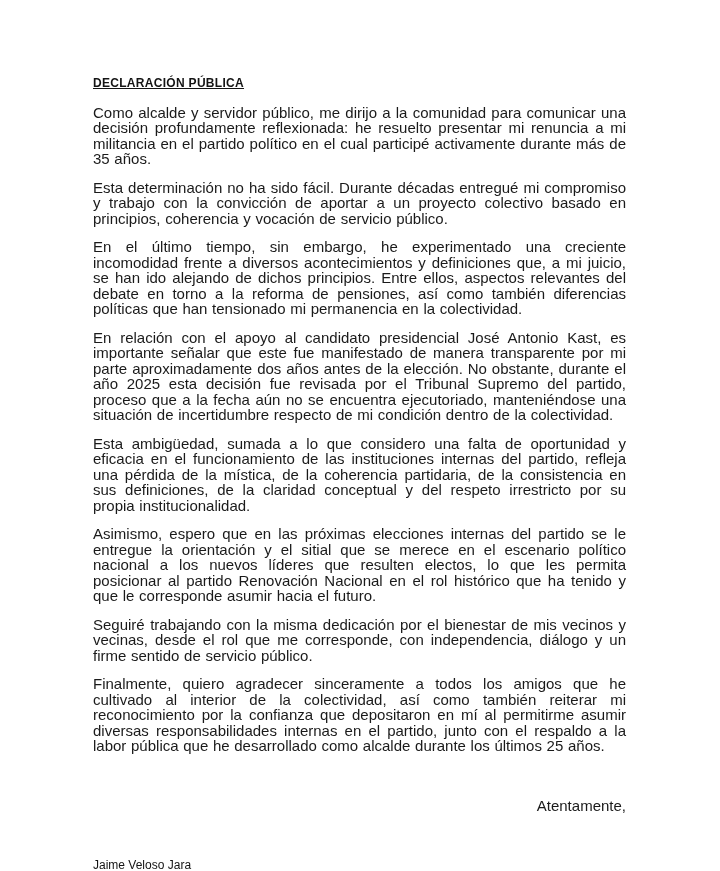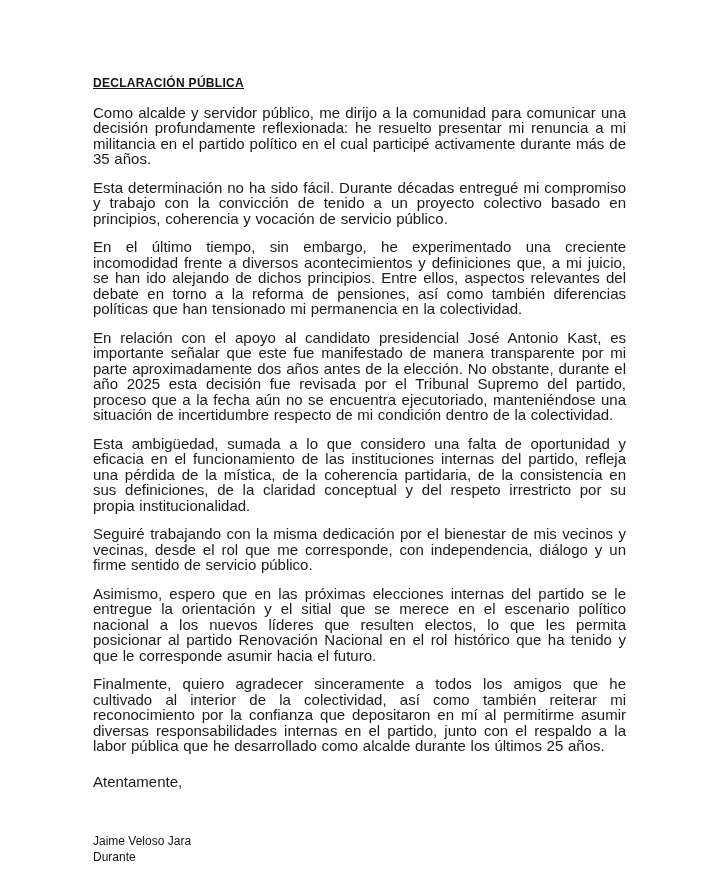--- a/index.html
+++ b/index.html
@@ -32,46 +32,46 @@
     color: #141414;
   }
   .para {
     font-size: 15px;
     line-height: 15.5px;
     text-align: justify;
     margin: 0 0 13px 0;
     word-spacing: 0.5px;
   }
   .closing {
-    margin-top: 20px;
-    text-align: left;
+    margin-top: 44px;
+    text-align: right;
   }
   .signature {
     margin-top: 45px;
   }
   .sig-name, .sig-role {
     font-size: 12px;
     line-height: 15.5px;
     font-weight: normal;
     color: #141414;
   }
 </style>
 </head>
 <body>
 
 <div class="page">
   <h1 class="doc-title">DECLARACIÓN PÚBLICA</h1>
 
   <p class="para">Como alcalde y servidor público, me dirijo a la comunidad para comunicar una decisión profundamente reflexionada: he resuelto presentar mi renuncia a mi militancia en el partido político en el cual participé activamente durante más de 35 años.</p>
-  <p class="para">Esta determinación no ha sido fácil. Durante décadas entregué mi compromiso y trabajo con la convicción de tenido a un proyecto colectivo basado en principios, coherencia y vocación de servicio público.</p>
+  <p class="para">Esta determinación no ha sido fácil. Durante décadas entregué mi compromiso y trabajo con la convicción de aportar a un proyecto colectivo basado en principios, coherencia y vocación de servicio público.</p>
   <p class="para">En el último tiempo, sin embargo, he experimentado una creciente incomodidad frente a diversos acontecimientos y definiciones que, a mi juicio, se han ido alejando de dichos principios. Entre ellos, aspectos relevantes del debate en torno a la reforma de pensiones, así como también diferencias políticas que han tensionado mi permanencia en la colectividad.</p>
   <p class="para">En relación con el apoyo al candidato presidencial José Antonio Kast, es importante señalar que este fue manifestado de manera transparente por mi parte aproximadamente dos años antes de la elección. No obstante, durante el año 2025 esta decisión fue revisada por el Tribunal Supremo del partido, proceso que a la fecha aún no se encuentra ejecutoriado, manteniéndose una situación de incertidumbre respecto de mi condición dentro de la colectividad.</p>
   <p class="para">Esta ambigüedad, sumada a lo que considero una falta de oportunidad y eficacia en el funcionamiento de las instituciones internas del partido, refleja una pérdida de la mística, de la coherencia partidaria, de la consistencia en sus definiciones, de la claridad conceptual y del respeto irrestricto por su propia institucionalidad.</p>
+  <p class="para">Asimismo, espero que en las próximas elecciones internas del partido se le entregue la orientación y el sitial que se merece en el escenario político nacional a los nuevos líderes que resulten electos, lo que les permita posicionar al partido Renovación Nacional en el rol histórico que ha tenido y que le corresponde asumir hacia el futuro.</p>
   <p class="para">Seguiré trabajando con la misma dedicación por el bienestar de mis vecinos y vecinas, desde el rol que me corresponde, con independencia, diálogo y un firme sentido de servicio público.</p>
-  <p class="para">Asimismo, espero que en las próximas elecciones internas del partido se le entregue la orientación y el sitial que se merece en el escenario político nacional a los nuevos líderes que resulten electos, lo que les permita posicionar al partido Renovación Nacional en el rol histórico que ha tenido y que le corresponde asumir hacia el futuro.</p>
   <p class="para">Finalmente, quiero agradecer sinceramente a todos los amigos que he cultivado al interior de la colectividad, así como también reiterar mi reconocimiento por la confianza que depositaron en mí al permitirme asumir diversas responsabilidades internas en el partido, junto con el respaldo a la labor pública que he desarrollado como alcalde durante los últimos 25 años.</p>
 
   <p class="para closing">Atentamente,</p>
 
   <div class="signature">
     <div class="sig-name">Jaime Veloso Jara</div>
     <div class="sig-role">Durante</div>
   </div>
 </div>
 

